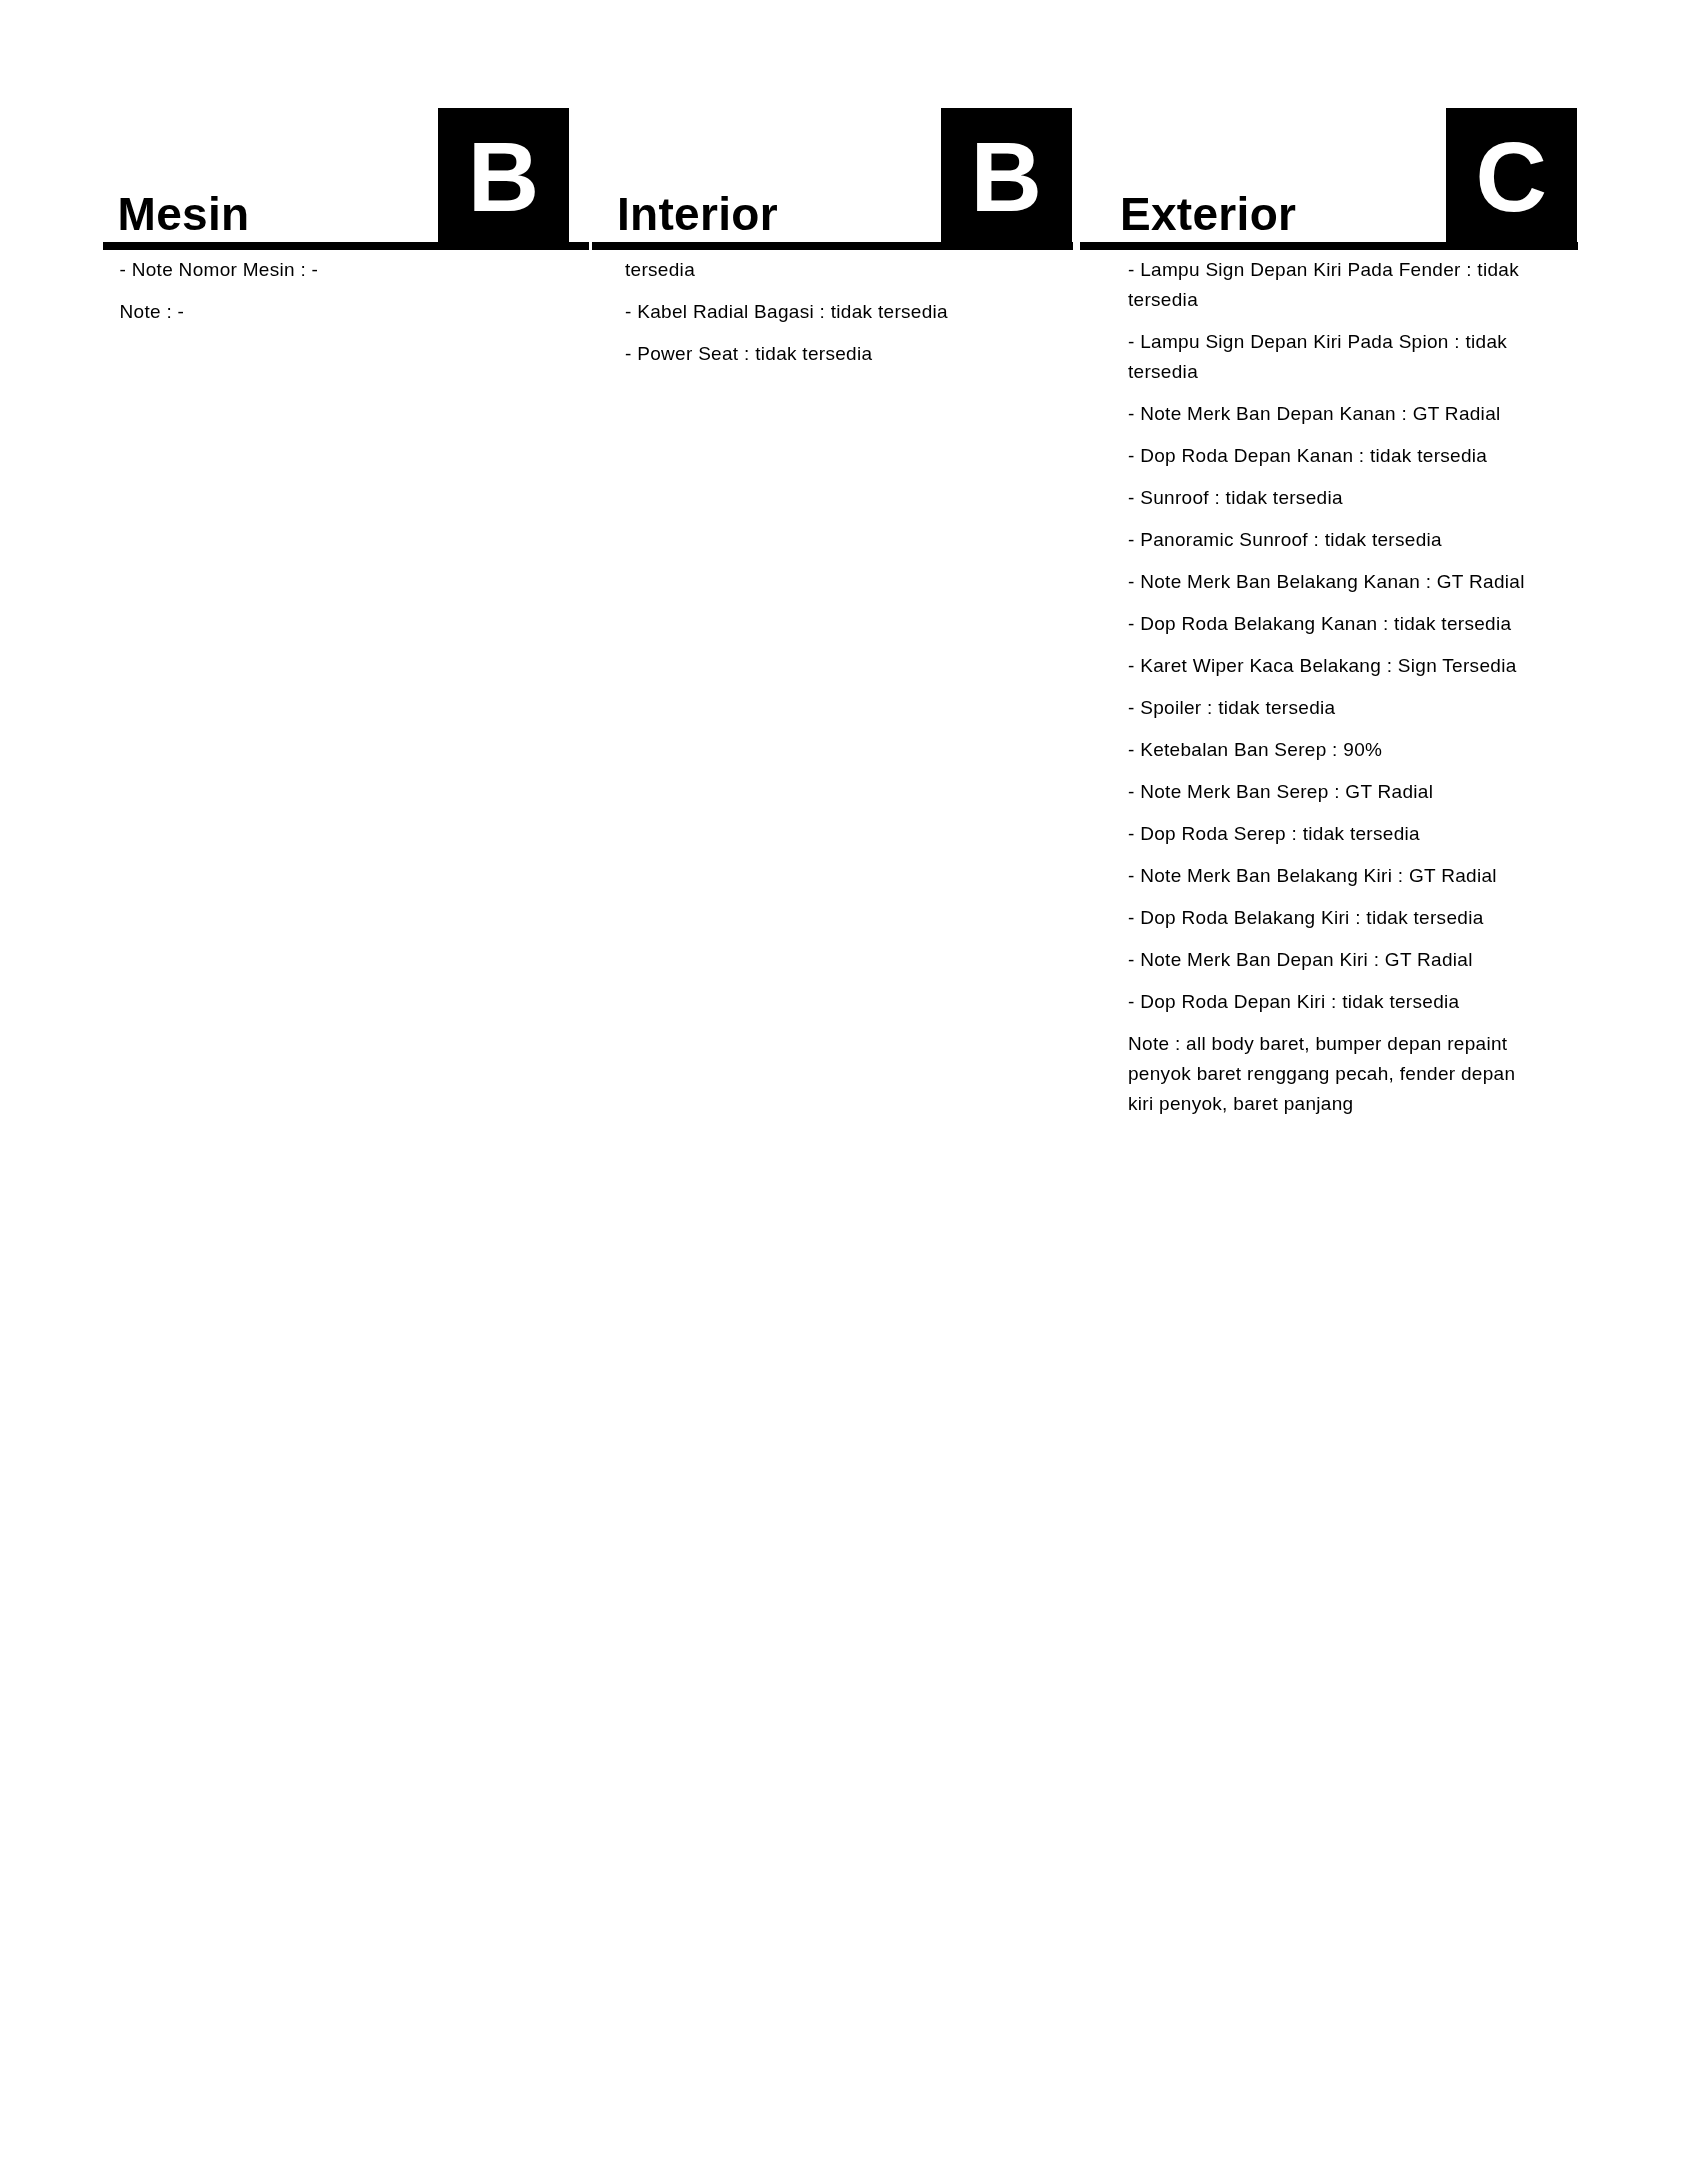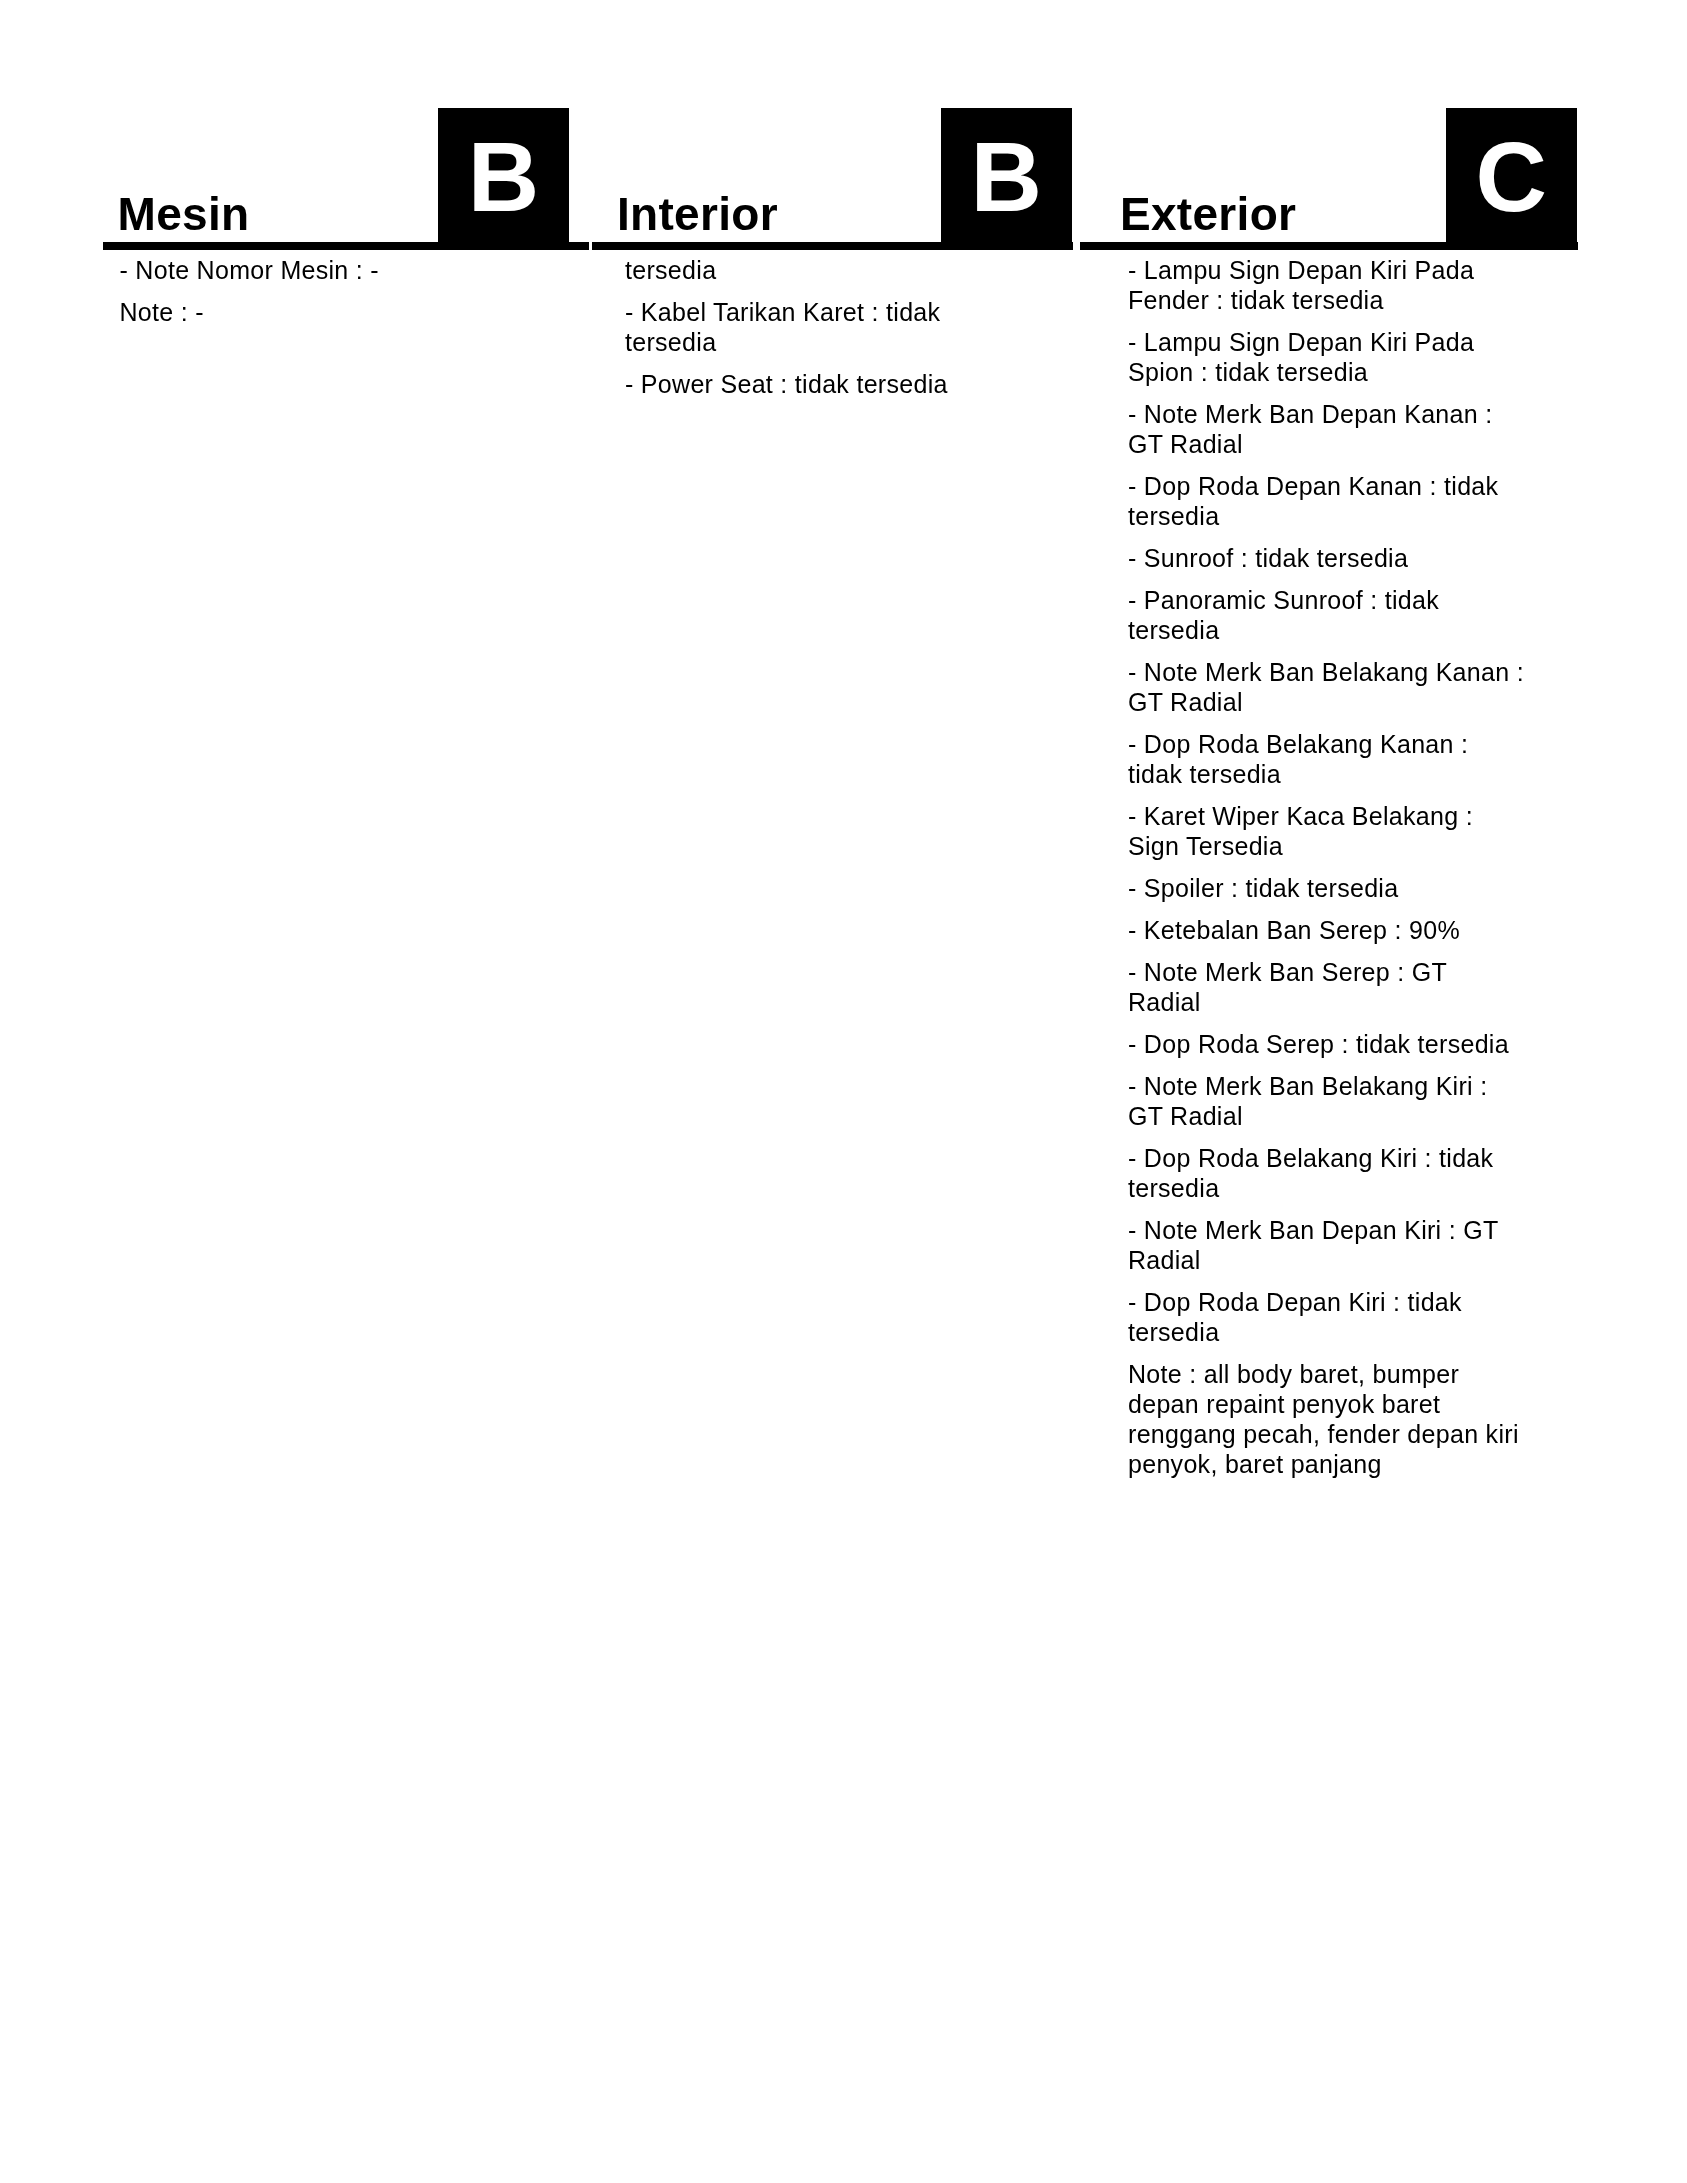--- a/index.html
+++ b/index.html
@@ -59,21 +59,21 @@
   .col-2 .badge { right: 1.3px; }
   .col-3 .badge { right: 1.3px; }
 
   .rule {
     height: 8px;
     background: #000000;
   }
 
   .items {
     padding-top: 5.3px;
-    font-size: 25px;
+    font-size: 19px;
     line-height: 30px;
     letter-spacing: 0.3px;
   }
   .col-1 .items { padding-left: 16.5px; padding-right: 0; }
   .col-2 .items { padding-left: 33px; padding-right: 51px; }
   .col-3 .items { padding-left: 48px; padding-right: 53px; }
 
   .item {
     margin: 0 0 12px 0;
   }
@@ -100,21 +100,21 @@
   <section class="col col-2">
     <div class="col-header">
       <h2 class="title">Interior</h2>
       <div class="badge">
         <span>B</span>
       </div>
     </div>
     <div class="rule"></div>
     <div class="items">
         <p class="item">tersedia</p>
-        <p class="item">- Kabel Tarikan Karet : tidak tersedia</p>
+        <p class="item">- Kabel Radial Bagasi : tidak tersedia</p>
         <p class="item">- Power Seat : tidak tersedia</p>
       </div>
   </section>
 
   <section class="col col-3">
     <div class="col-header">
       <h2 class="title">Exterior</h2>
       <div class="badge">
         <span>C</span>
       </div>

